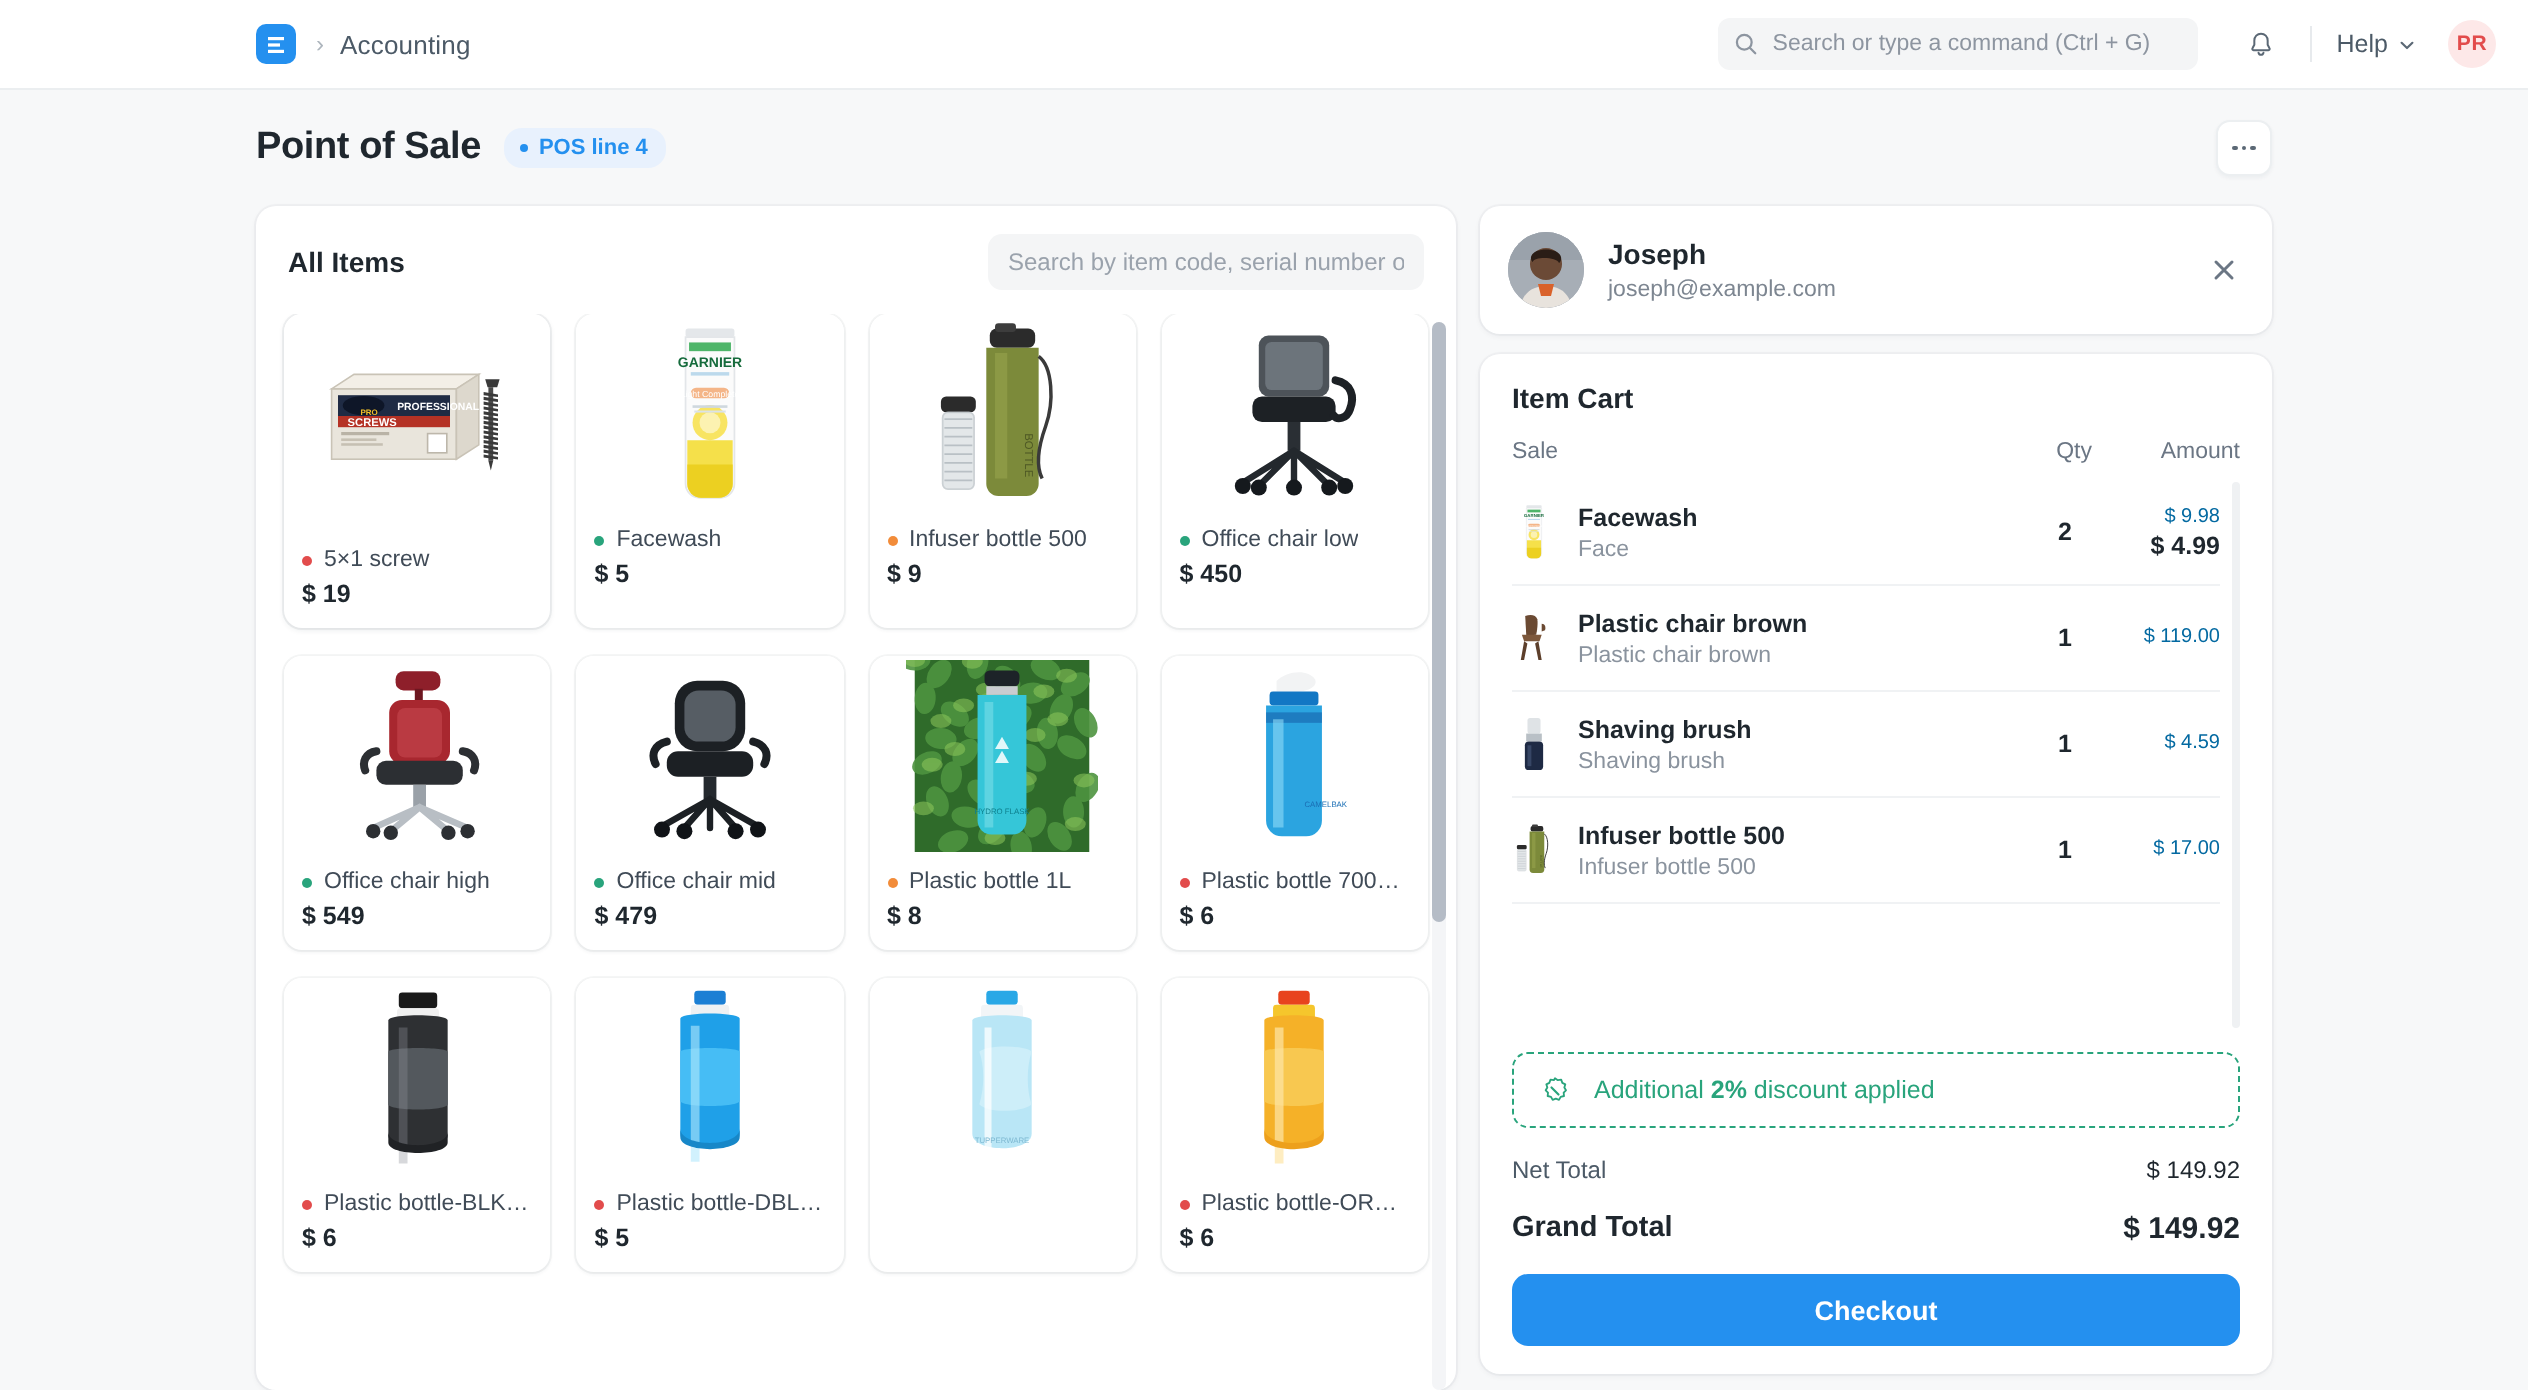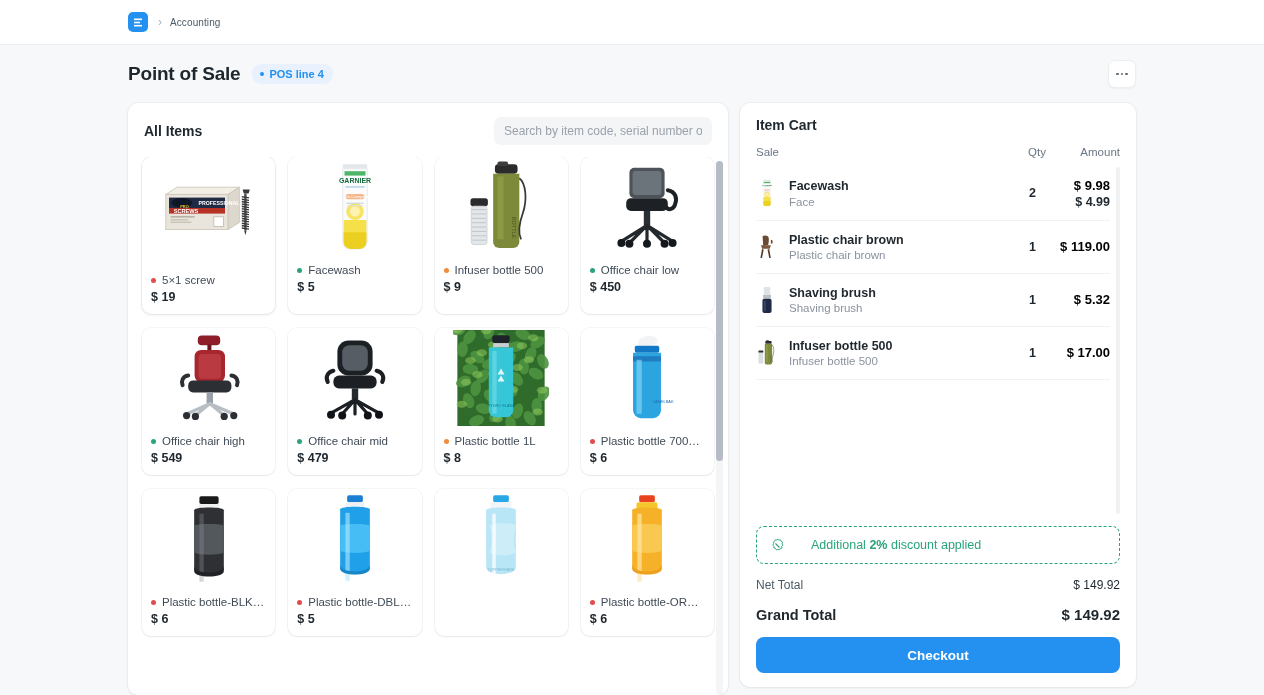--- a/index.html
+++ b/index.html
@@ -25,21 +25,21 @@
     width: 20px; height: 20px;
     border-radius: 5px;
     background: #2490ef;
     color: #fff;
     display: flex; align-items: center; justify-content: center;
     font-size: 11px; font-weight: bold;
     flex: 0 0 auto;
   }
   .crumb-sep { color: #adb5bd; font-size: 12px; margin: 0 8px 0 10px; }
   .crumb-link {
-    font-size: 10px; color: #4c5a67; letter-spacing: .1px;
+    font-size: 13px; color: #4c5a67; letter-spacing: .1px;
   }
   .nav-right {
     margin-left: auto;
     display: flex; align-items: center; gap: 0;
   }
   .nav-search {
     width: 240px; height: 26px;
     background: #f4f5f6;
     border-radius: 6px;
     display: flex; align-items: center;
@@ -238,42 +238,42 @@
   .cart-row:first-child { border-top: 1px solid transparent; }
   .ci-thumb {
     width: 22px; height: 30px; flex: 0 0 auto; margin-right: 11px;
     display: flex; align-items: center; justify-content: center;
   }
   .ci-text { flex: 1 1 auto; min-width: 0; }
   .ci-name { font-size: 12.5px; font-weight: 700; color: #1f272e; line-height: 1.35; }
   .ci-desc { font-size: 11.5px; color: #8a939e; margin-top: 1px; }
   .ci-qty { width: 54px; text-align: right; font-size: 12.5px; font-weight: 700; color: #1f272e; }
   .ci-amt { width: 74px; text-align: right; }
-  .ci-amt .a1 { font-size: 13px; font-weight: 700; color: #000000; line-height: 1.35; }
+  .ci-amt .a1 { font-size: 10px; font-weight: 400; color: #0369a1; line-height: 1.35; }
   .ci-amt .a2 { font-size: 12.5px; font-weight: 700; color: #1f272e; }
 
   .cscroll {
     position: absolute; right: 0; top: 2px; bottom: 2px;
     width: 4px; background: #eff1f3; border-radius: 3px;
   }
 
   .discount {
     margin-top: 10px;
     border: 1px dashed #29a47c;
     border-radius: 8px;
     height: 38px;
     display: flex; align-items: center;
-    padding: 0 13px; gap: 26px;
+    padding: 0 13px; gap: 12px;
     color: #29a47c;
     font-size: 12.5px;
   }
   .discount b { font-weight: 700; }
 
   .totals { padding-top: 14px; }
-  .trow { display: flex; align-items: flex-end; justify-content: space-between; }
+  .trow { display: flex; align-items: flex-start; justify-content: space-between; }
   .t-net-l { font-size: 12px; color: #4c5a67; }
   .t-net-v { font-size: 12px; color: #1f272e; }
   .t-grand { margin-top: 14px; }
   .t-grand-l { font-size: 14.5px; font-weight: 700; color: #1f272e; }
   .t-grand-v { font-size: 15px; font-weight: 700; color: #1f272e; }
 
   .checkout {
     margin-top: 14px;
     height: 36px; width: 100%;
     background: #2490ef; color: #fff;
@@ -290,20 +290,47 @@
   <div class="brand-logo">
     <svg width="11" height="11" viewBox="0 0 11 11">
       <rect x="1" y="1.5" width="8" height="1.6" fill="#fff"></rect>
       <rect x="1" y="4.7" width="6" height="1.6" fill="#fff"></rect>
       <rect x="1" y="7.9" width="8" height="1.6" fill="#fff"></rect>
     </svg>
   </div>
   <span class="crumb-sep">›</span>
   <a class="crumb-link">Accounting</a>
 
+  <div class="nav-right">
+    <div class="nav-search">
+      <svg width="12" height="12" viewBox="0 0 14 14">
+        <circle cx="6" cy="6" r="4.3" fill="none" stroke="#8d95a0" stroke-width="1.3"></circle>
+        <line x1="9.2" y1="9.2" x2="12.4" y2="12.4" stroke="#8d95a0" stroke-width="1.3" stroke-linecap="round"></line>
+      </svg>
+      <span class="ph">Search or type a command (Ctrl + G)</span>
+    </div>
+
+    <div class="bell">
+      <svg width="15" height="15" viewBox="0 0 18 18">
+        <path d="M9 2.2c-2.3 0-4 1.8-4 4.1v2.6L3.9 11c-.3.5 0 1.1.6 1.1h9c.6 0 .9-.6.6-1.1L13 8.9V6.3c0-2.3-1.7-4.1-4-4.1z" fill="none" stroke="#5b6875" stroke-width="1.2" stroke-linejoin="round"></path>
+        <path d="M7.5 13.6c.2.8.8 1.3 1.5 1.3s1.3-.5 1.5-1.3" fill="none" stroke="#5b6875" stroke-width="1.2" stroke-linecap="round"></path>
+      </svg>
+    </div>
+
+    <div class="nav-divider"></div>
+
+    <div class="help">
+      <span>Help</span>
+      <svg width="9" height="9" viewBox="0 0 10 10">
+        <path d="M2 3.8L5 6.7l3-2.9" fill="none" stroke="#5b6875" stroke-width="1.2" stroke-linecap="round" stroke-linejoin="round"></path>
+      </svg>
+    </div>
+
+    <div class="avatar-pr">PR</div>
+  </div>
 </div>
 
 <div class="page-head">
   <h1 class="page-title">Point of Sale</h1>
   <div class="pos-badge">
     <span class="dot"></span>
     <span>POS line 4</span>
   </div>
   <div class="menu-btn">
     <i></i>
@@ -667,20 +694,41 @@
           </div>
         </div>
     </div>
 
     <div class="lscroll-track"></div>
     <div class="lscroll-thumb"></div>
   </div>
 
   <div class="cart-col">
 
+    <div class="card customer-card">
+      <div class="cust-avatar">
+        <svg width="38" height="38" viewBox="0 0 38 38">
+          <rect width="38" height="38" fill="#a7aeb6"></rect>
+          <rect x="0" y="0" width="38" height="14" fill="#9aa2ab"></rect>
+          <circle cx="19" cy="16" r="8" fill="#6b4a36"></circle>
+          <path d="M11.5 12.5c1-5 14-5 15 0 .4 2-1 3-1 3-1-3-12.5-3.4-13.2-.4-.4-.6-1-1.2-.8-2.6z" fill="#2a1d16"></path>
+          <path d="M6 38c1.5-9 8-11 13-11s11.5 2 13 11z" fill="#e8e3dd"></path>
+          <path d="M15 26h8l-1.5 6h-5z" fill="#d9622b"></path>
+        </svg>
+      </div>
+      <div>
+        <div class="cust-name">Joseph</div>
+        <div class="cust-mail">joseph@example.com</div>
+      </div>
+      <div class="cust-close">
+        <svg width="12" height="12" viewBox="0 0 12 12">
+          <path d="M2 2l8 8M10 2l-8 8" stroke="#6b7684" stroke-width="1.5" stroke-linecap="round"></path>
+        </svg>
+      </div>
+    </div>
 
     <div class="card cart-card">
       <div class="cart-title">Item Cart</div>
 
       <div class="cart-thead">
         <div class="th-item">Sale</div>
         <div class="th-qty">Qty</div>
         <div class="th-amt">Amount</div>
       </div>
 
@@ -740,21 +788,21 @@
                   <rect x="6" y="21" width="14" height="22" rx="3" fill="#1e2a44"></rect>
                   <rect x="8" y="24" width="3" height="16" fill="#3d4d6e" opacity=".8"></rect>
                 </svg>
               </div>
               <div class="ci-text">
                 <div class="ci-name">Shaving brush</div>
                 <div class="ci-desc">Shaving brush</div>
               </div>
               <div class="ci-qty">1</div>
               <div class="ci-amt">
-                <div class="a1">$ 5.32</div>
+                <div class="a1">$ 4.59</div>
               </div>
             </div>
             <div class="cart-row">
               <div class="ci-thumb">
                 <svg width="22" height="30" viewBox="0 0 90 110">
                   <rect x="38" y="6" width="26" height="11" rx="4" fill="#2b2b2b"></rect>
                   <rect x="41" y="3" width="12" height="5" rx="2" fill="#3d3d3d"></rect>
                   <path d="M36 17h30v78a7 7 0 0 1-7 7H43a7 7 0 0 1-7-7z" fill="#7c8a3a"></path>
                   <path d="M41 20h7v72h-7z" fill="#99a64f" opacity=".55"></path>
                   <path d="M66 22c8 6 9 26 4 40s-5 24-2 30" fill="none" stroke="#3a3a3a" stroke-width="2"></path>

